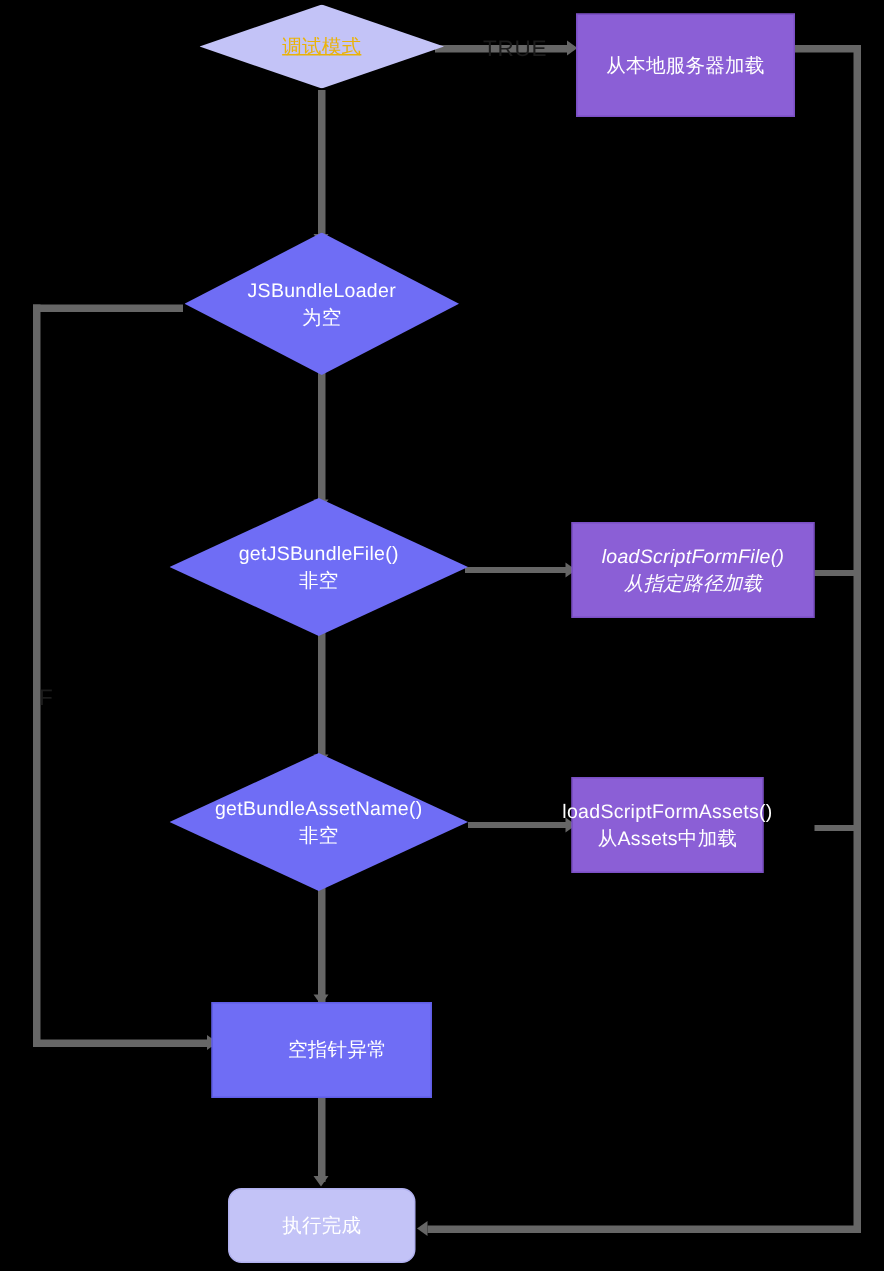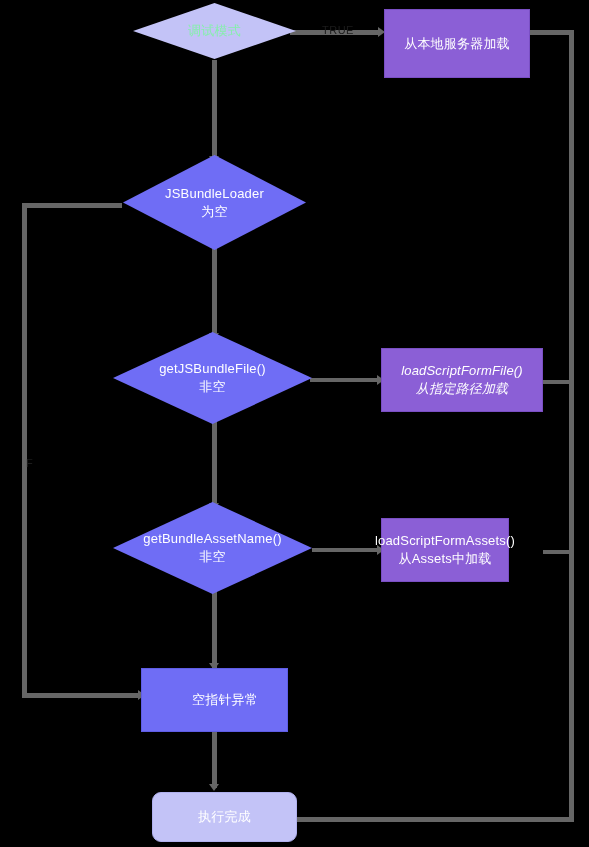--- a/index.html
+++ b/index.html
@@ -50,21 +50,22 @@
     width: 100%;
     height: 100%;
     background: #6f6df5;
     clip-path: polygon(50% 0%, 100% 50%, 50% 100%, 0% 50%);
     z-index: 1;
   }
   .diamond.light .shape {
     background: #c3c3f7;
   }
   .diamond.light .lbl {
-    color: #86efac;
+    color: #eab308;
+    text-decoration: underline;
   }
   
   .rect {
     background: #8b5fd6;
     border: 1px solid #7a4fc4;
   }
   .rect.blue {
     background: #6f6df5;
     border: 1px solid #5f5de5;
   }
@@ -96,21 +97,21 @@
     border-bottom: 5px solid transparent;
     border-right: 7px solid #666666;
   }
   .arrow.right {
     border-top: 5px solid transparent;
     border-bottom: 5px solid transparent;
     border-left: 7px solid #666666;
   }
   .edge-label {
     position: absolute;
-    font-size: 11px;
+    font-size: 15px;
     color: #1c1c1c;
     background: transparent;
     z-index: 3;
     white-space: nowrap;
     letter-spacing: 0.5px;
   }
 </style>
 </head>
 <body>
 
@@ -197,17 +198,17 @@
 
   <div class="node rect" style="left:381px; top:518px; width:128px; height:64px;">
     <div class="lbl">loadScriptFormAssets()
 从Assets中加载</div>
   </div>
 
   <div class="node rect blue" style="left:141px; top:668px; width:147px; height:64px;padding-left:21px;">
     <div class="lbl">空指针异常</div>
   </div>
 
-  <div class="node rect round" style="left:152px; top:792px; width:145px; height:50px;">
+  <div class="node rect round" style="left:152px; top:792px; width:125px; height:50px;">
     <div class="lbl">执行完成</div>
   </div>
 
 </div>
 
 </body></html>

